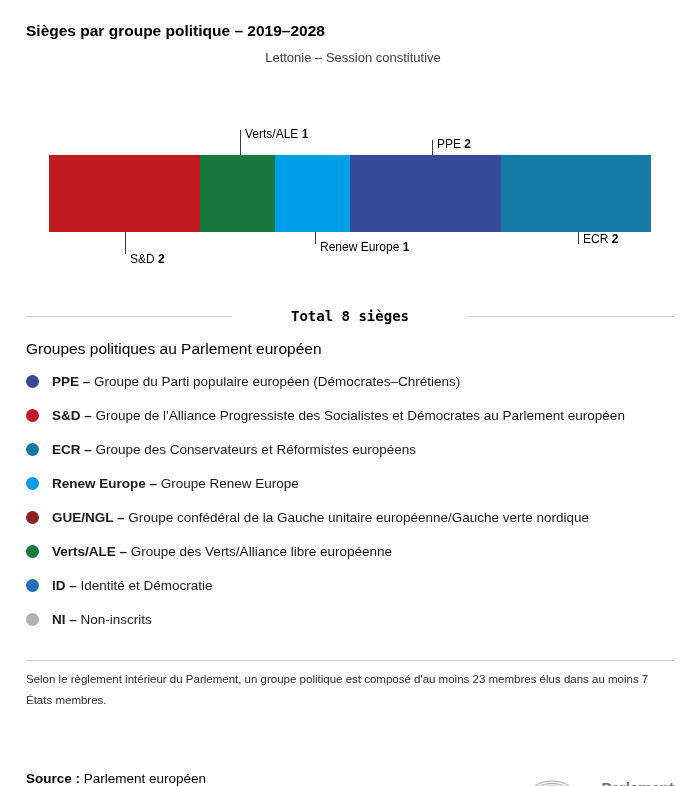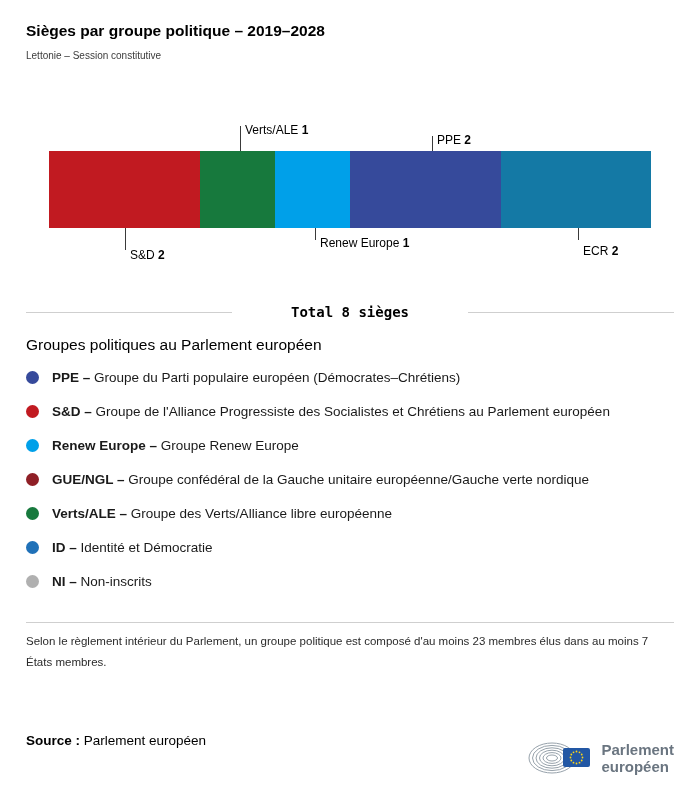--- a/index.html
+++ b/index.html
@@ -1,33 +1,33 @@
 <!DOCTYPE html>
 <html><head>
 <meta charset="utf-8">
 <style>
   html,body{margin:0;padding:0;background:#fff;}
   body{width:700px;font-family:"Liberation Sans",sans-serif;color:#1a1a1a;}
   .page{width:700px;height:786px;box-sizing:border-box;padding:16px 26px 0;position:relative;background:#fff;}
 
   .title{font-size:15.5px;font-weight:700;color:#000;margin:6px 0 0;}
-  .subtitle{font-size:10px;color:#3c3c3c;margin:10px 0 0 0;}
+  .subtitle{font-size:13px;color:#3c3c3c;margin:10px 0 0 6px;text-align:center;}
 
   
   .chart{position:relative;margin:62px 0 0 23px;width:539px;height:151px;}
   .bar{position:absolute;top:28px;left:0;width:602px;height:77px;display:flex;}
   .bar .segment{height:100%;}
   .callout{position:absolute;border-left:1px solid #3a3a3a;width:0;}
   .callout .lbl{position:absolute;left:4px;white-space:nowrap;font-size:12px;color:#000;}
   .callout .lbl b{font-weight:700;}
   .co-verts{left:191px;top:3px;height:25px;}  .co-verts .lbl{top:-3px;}
   .co-ppe{left:383px;top:13px;height:15px;}   .co-ppe .lbl{top:-3px;}
   .co-sd{left:76px;top:105px;height:22px;}    .co-sd .lbl{top:20px;}
   .co-renew{left:266px;top:105px;height:12px;}.co-renew .lbl{top:8px;}
-  .co-ecr{left:529px;top:105px;height:12px;}  .co-ecr .lbl{top:16px;}
+  .co-ecr{left:529px;top:105px;height:12px;}  .co-ecr .lbl{top:0;}
 
   
   .total-row{display:flex;align-items:center;margin-top:30px;gap:45px;}
   .total-row .rule{flex:1;height:1px;background:#cfcfcf;}
   .total-row .total-text{font-family:"DejaVu Sans Mono",monospace;font-weight:700;font-size:14px;color:#000;padding:0 14px;}
 
   
   .legend-heading{font-size:15.5px;font-weight:400;color:#000;margin:16px 0 6px;}
   .legend-row{display:flex;align-items:center;height:34px;}
   .legend-row .dot{width:13px;height:13px;border-radius:50%;flex:0 0 13px;margin-right:13px;}
@@ -87,21 +87,25 @@
 
   <div class="legend-heading">Groupes politiques au Parlement européen</div>
 
   <div>
     <div class="legend-row">
       <span class="dot" style="background: rgb(54, 74, 155);"></span>
       <span class="txt"><b>PPE –</b> <span>Groupe du Parti populaire européen (Démocrates–Chrétiens)</span></span>
     </div>
     <div class="legend-row">
       <span class="dot" style="background: rgb(193, 26, 33);"></span>
-      <span class="txt"><b>S&amp;D –</b> <span>Groupe de l'Alliance Progressiste des Socialistes et Chrétiens au Parlement européen</span></span>
+      <span class="txt"><b>S&amp;D –</b> <span>Groupe de l'Alliance Progressiste des Socialistes et Démocrates au Parlement européen</span></span>
+    </div>
+    <div class="legend-row">
+      <span class="dot" style="background: rgb(20, 121, 165);"></span>
+      <span class="txt"><b>ECR –</b> <span>Groupe des Conservateurs et Réformistes européens</span></span>
     </div>
     <div class="legend-row">
       <span class="dot" style="background: rgb(0, 160, 233);"></span>
       <span class="txt"><b>Renew Europe –</b> <span>Groupe Renew Europe</span></span>
     </div>
     <div class="legend-row">
       <span class="dot" style="background: rgb(143, 31, 38);"></span>
       <span class="txt"><b>GUE/NGL –</b> <span>Groupe confédéral de la Gauche unitaire européenne/Gauche verte nordique</span></span>
     </div>
     <div class="legend-row">

